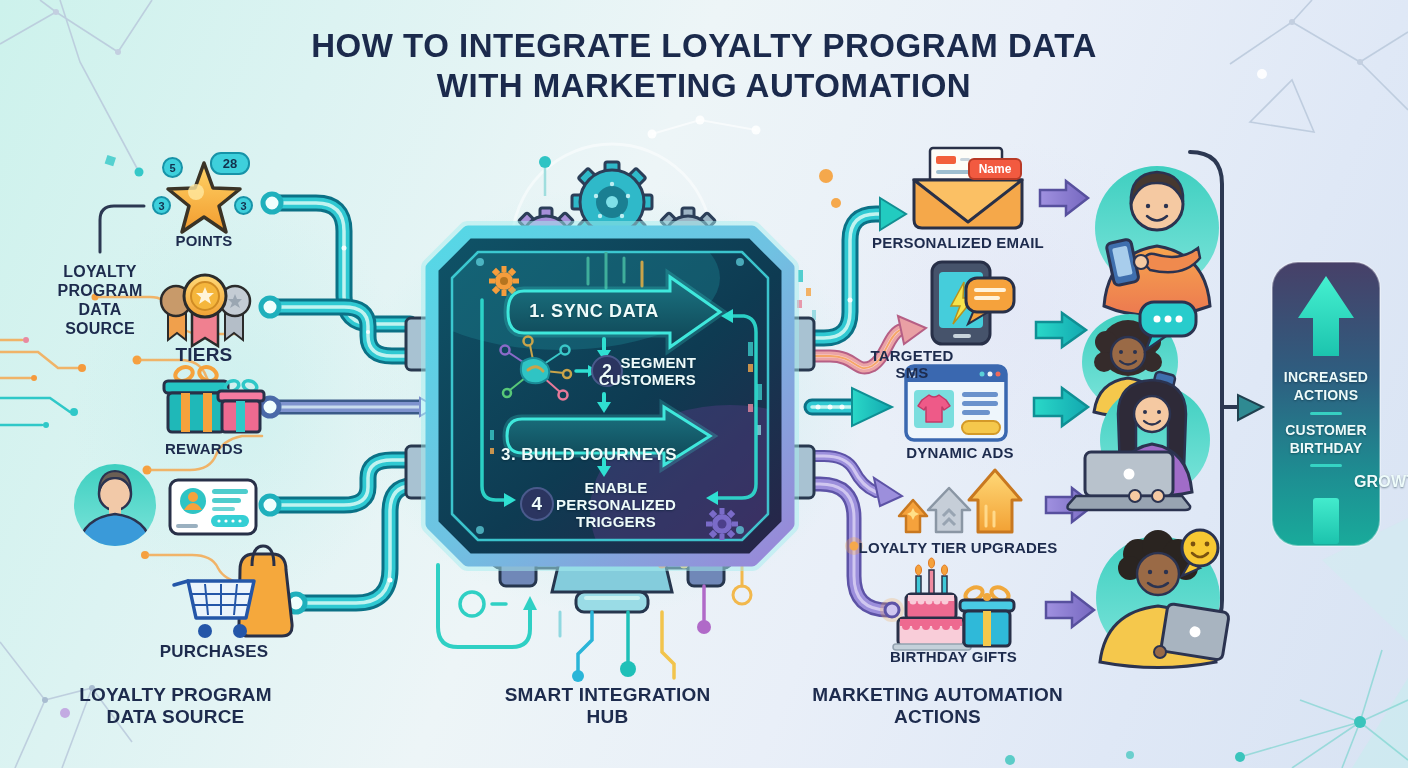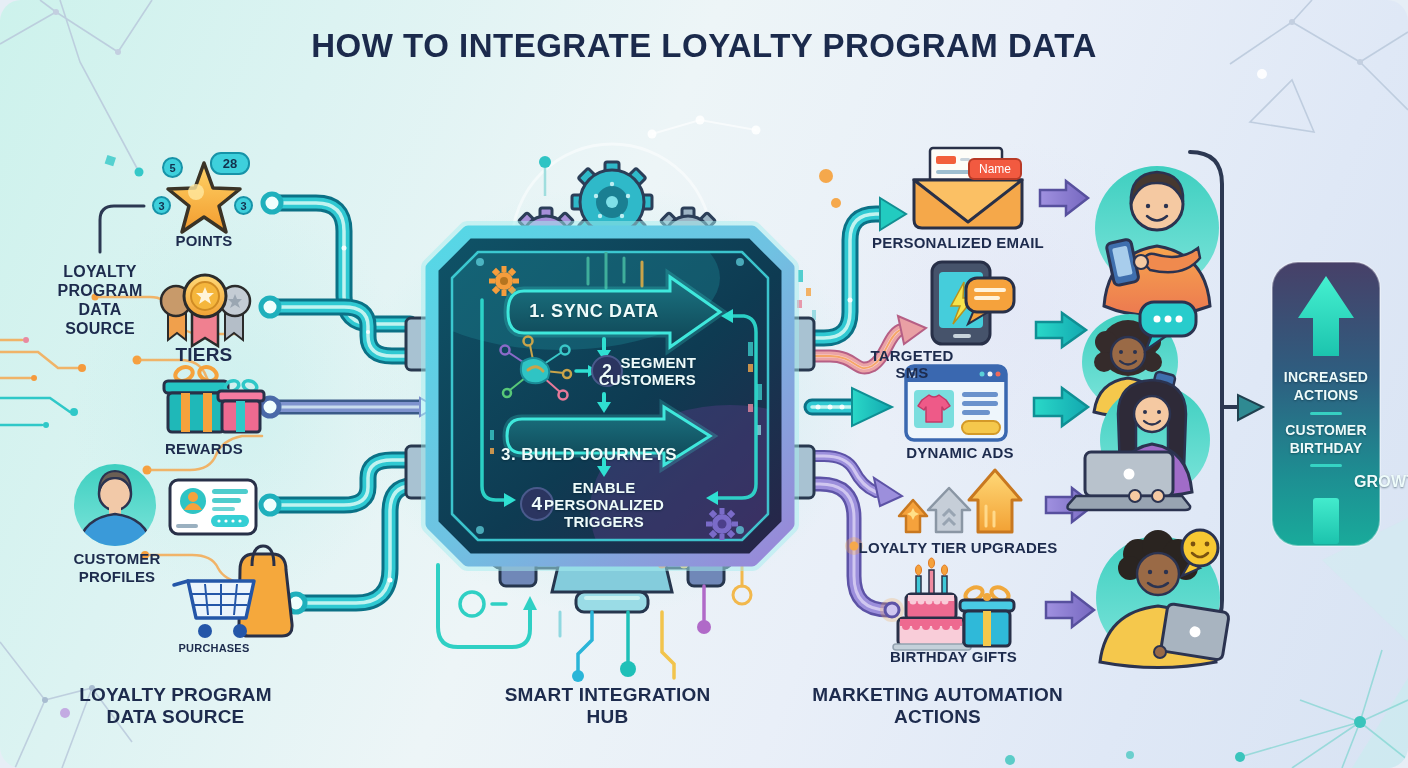--- a/index.html
+++ b/index.html
@@ -3,29 +3,28 @@
 <meta charset="utf-8">
 <style>
   html,body{margin:0;padding:0}
   body{
     font-family:"Liberation Sans",sans-serif;
     background:#e6eef6;
   }
   #stage{
     position:relative;width:1408px;height:768px;overflow:hidden;
     background:linear-gradient(112deg,#cdf2ec 0%,#dcf3f2 20%,#edf5f7 42%,#e9eff8 62%,#dfe8f6 82%,#d8e3f3 100%);
-    border-radius:21px;
   }
   #art{position:absolute;left:0;top:0}
   .lbl{position:absolute;font-weight:bold;color:#1d2b4d;text-align:center;line-height:1.16;letter-spacing:.2px}
   .wlbl{color:#eefbfa;text-shadow:0 1px 2px rgba(2,32,44,.45)}
   .badge{position:absolute;background:#3ed0dc;border:2px solid #1793a8;color:#12324e;font-weight:bold;
          display:flex;align-items:center;justify-content:center;border-radius:50%;box-sizing:border-box}
   .badge.pill{border-radius:11px}
-  .tag{position:absolute;background:#f25a40;border:2px solid #b83a26;color:#fff;font-weight:normal;border-radius:6px;
+  .tag{position:absolute;background:#f25a40;border:2px solid #b83a26;color:#fff;font-weight:bold;border-radius:6px;
        display:flex;align-items:center;justify-content:center;box-sizing:border-box}
   
   .pO{fill:none;stroke:#0b7186;stroke-width:17;stroke-linecap:round;stroke-linejoin:round}
   .pM{fill:none;stroke:#2fc9d2;stroke-width:11;stroke-linecap:round;stroke-linejoin:round}
   .pH{fill:none;stroke:#dbfaf6;stroke-width:3.5;stroke-linecap:round;stroke-linejoin:round;opacity:.85}
   .bO{fill:none;stroke:#3a5a88;stroke-width:15;stroke-linecap:round}
   .bM{fill:none;stroke:#7e93ce;stroke-width:10;stroke-linecap:round}
   .bH{fill:none;stroke:#cfe6f2;stroke-width:3;stroke-linecap:round;opacity:.9}
   .kO{fill:none;stroke:#b65f85;stroke-width:13;stroke-linecap:round}
   .kM{fill:none;stroke:#eba3a6;stroke-width:9;stroke-linecap:round}
@@ -692,41 +691,41 @@
   <rect x="1272" y="262" width="108" height="284" rx="26" fill="url(#gResult)" stroke="#ffffff" stroke-opacity=".35" stroke-width="2"></rect>
   <polygon points="1298,318 1326,276 1354,318 1339,318 1339,356 1313,356 1313,318" fill="url(#gResultArrow)"></polygon>
   <rect x="1310" y="412" width="32" height="3" rx="1.5" fill="#3ae0cc" opacity=".85"></rect>
   <rect x="1310" y="464" width="32" height="3" rx="1.5" fill="#3ae0cc" opacity=".85"></rect>
   <rect x="1313" y="498" width="26" height="46" rx="3" fill="url(#gResultArrow)" opacity=".95"></rect>
 </g>
 </svg>
 
 <div class="lbl" style="left:254px;top:26px;width:900px;font-size:33px;line-height:40px;letter-spacing:.5px;color:#1b2a4c">
   <div>HOW TO INTEGRATE LOYALTY PROGRAM DATA</div>
+  <div>WITH MARKETING AUTOMATION</div>
 </div>
 
 <div class="lbl" style="left:53px;top:262px;width:94px;font-size:16px;line-height:19px">LOYALTY PROGRAM DATA SOURCE</div>
 
 <div class="badge" style="left:162px;top:157px;width:21px;height:21px;font-size:11px">5</div>
 <div class="badge pill" style="left:210px;top:152px;width:40px;height:23px;font-size:13px">28</div>
 <div class="badge" style="left:152px;top:196px;width:19px;height:19px;font-size:11px">3</div>
 <div class="badge" style="left:234px;top:196px;width:19px;height:19px;font-size:11px">3</div>
 
 <div class="lbl" style="left:154px;top:232px;width:100px;font-size:15px">POINTS</div>
 <div class="lbl" style="left:154px;top:344px;width:100px;font-size:19px">TIERS</div>
 <div class="lbl" style="left:150px;top:440px;width:108px;font-size:15px">REWARDS</div>
-<div class="lbl" style="left:38px;top:550px;width:158px;font-size:15px;line-height:18px">CUSTOMER PROFILES</div>
-<div class="lbl" style="left:158px;top:642px;width:112px;font-size:11px">PURCHASES</div>
+<div class="lbl" style="left:158px;top:642px;width:112px;font-size:17px">PURCHASES</div>
 
 <div class="lbl wlbl" style="left:506px;top:301px;width:176px;font-size:18px;letter-spacing:.6px">1. SYNC DATA</div>
 <div class="lbl wlbl" style="left:593px;top:357px;width:28px;height:28px;font-size:18px;line-height:28px">2</div>
 <div class="lbl wlbl" style="left:592px;top:354px;width:104px;font-size:15px;line-height:17px;text-align:right">SEGMENT CUSTOMERS</div>
 <div class="lbl wlbl" style="left:500px;top:445px;width:178px;font-size:17px;letter-spacing:.4px">3. BUILD JOURNEYS</div>
 <div class="lbl wlbl" style="left:522px;top:489px;width:30px;height:30px;font-size:19px;line-height:30px">4</div>
-<div class="lbl wlbl" style="left:540px;top:479px;width:128px;font-size:15px;line-height:17px">ENABLE PERSONALIZED TRIGGERS</div>
+<div class="lbl wlbl" style="left:552px;top:479px;width:128px;font-size:15px;line-height:17px">ENABLE PERSONALIZED TRIGGERS</div>
 
 <div class="tag" style="left:968px;top:158px;width:54px;height:22px;font-size:12px">Name</div>
 <div class="lbl" style="left:872px;top:234px;width:172px;font-size:15px">PERSONALIZED EMAIL</div>
 <div class="lbl" style="left:852px;top:347px;width:120px;font-size:15px">TARGETED SMS</div>
 <div class="lbl" style="left:900px;top:444px;width:120px;font-size:15px">DYNAMIC ADS</div>
 <div class="lbl" style="left:858px;top:539px;width:200px;font-size:15px">LOYALTY TIER UPGRADES</div>
 <div class="lbl" style="left:886px;top:648px;width:135px;font-size:15px">BIRTHDAY GIFTS</div>
 
 <div class="lbl wlbl" style="left:1280px;top:368px;width:92px;font-size:14px;line-height:18px">INCREASED ACTIONS</div>
 <div class="lbl wlbl" style="left:1280px;top:421px;width:92px;font-size:14px;line-height:18px">CUSTOMER BIRTHDAY</div>

